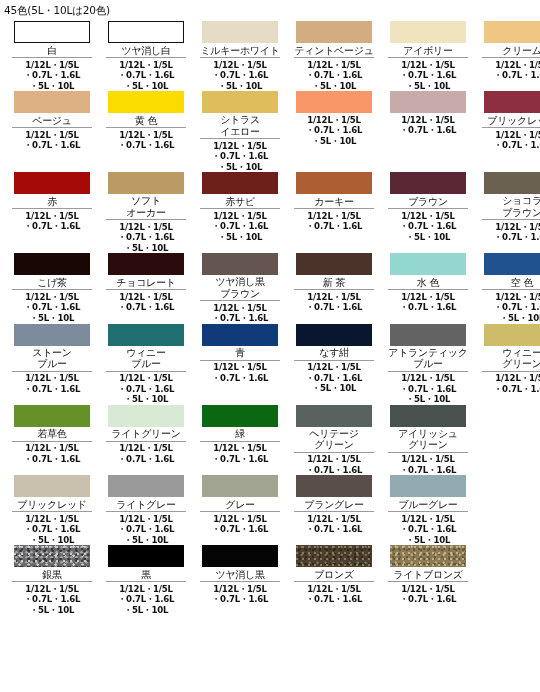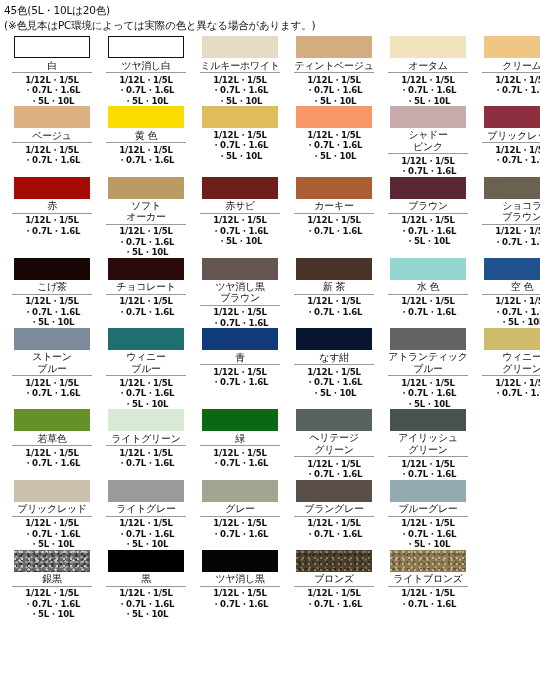--- a/index.html
+++ b/index.html
@@ -113,21 +113,20 @@
     background-size: 6px 6px, 7px 7px, 8px 8px, 5px 5px;
   }
 </style>
 </head>
 <body>
 
 <div id="page">
 
   <div class="header">
     <div class="header-line">45色(5L・10Lは20色)</div>
-    <div class="header-line">(※色見本はPC環境によっては実際の色と異なる場合があります。)</div>
   </div>
 
   <div class="grid" id="grid">
       <div class="row">
         <div class="cell">
           <div class="swatch bordered" style="background: rgb(255, 255, 255);"></div>
           <div class="name-wrap">
             <div class="name">白</div>
           </div>
           <div class="sizes">
@@ -165,21 +164,21 @@
           </div>
           <div class="sizes">
             <div class="size-line">1/12L・1/5L</div>
             <div class="size-line">・0.7L・1.6L</div>
             <div class="size-line">・5L・10L</div>
           </div>
         </div>
         <div class="cell">
           <div class="swatch" style="background: rgb(242, 227, 191);"></div>
           <div class="name-wrap">
-            <div class="name">オータム</div>
+            <div class="name">アイボリー</div>
           </div>
           <div class="sizes">
             <div class="size-line">1/12L・1/5L</div>
             <div class="size-line">・0.7L・1.6L</div>
             <div class="size-line">・5L・10L</div>
           </div>
         </div>
         <div class="cell">
           <div class="swatch" style="background: rgb(240, 198, 132);"></div>
           <div class="name-wrap">
@@ -207,40 +206,40 @@
           <div class="name-wrap">
             <div class="name">黄 色</div>
           </div>
           <div class="sizes">
             <div class="size-line">1/12L・1/5L</div>
             <div class="size-line">・0.7L・1.6L</div>
           </div>
         </div>
         <div class="cell">
           <div class="swatch" style="background: rgb(223, 188, 92);"></div>
+          <div class="name-wrap">
+            <div class="name">シトラス</div>
+            <div class="name">イエロー</div>
+          </div>
           <div class="sizes">
             <div class="size-line">1/12L・1/5L</div>
             <div class="size-line">・0.7L・1.6L</div>
             <div class="size-line">・5L・10L</div>
           </div>
         </div>
         <div class="cell">
           <div class="swatch" style="background: rgb(249, 151, 104);"></div>
           <div class="sizes">
             <div class="size-line">1/12L・1/5L</div>
             <div class="size-line">・0.7L・1.6L</div>
             <div class="size-line">・5L・10L</div>
           </div>
         </div>
         <div class="cell">
           <div class="swatch" style="background: rgb(201, 170, 170);"></div>
-          <div class="name-wrap">
-            <div class="name">シャドー</div>
-            <div class="name">ピンク</div>
-          </div>
           <div class="sizes">
             <div class="size-line">1/12L・1/5L</div>
             <div class="size-line">・0.7L・1.6L</div>
           </div>
         </div>
         <div class="cell">
           <div class="swatch" style="background: rgb(142, 47, 63);"></div>
           <div class="name-wrap">
             <div class="name">ブリックレッド</div>
           </div>

